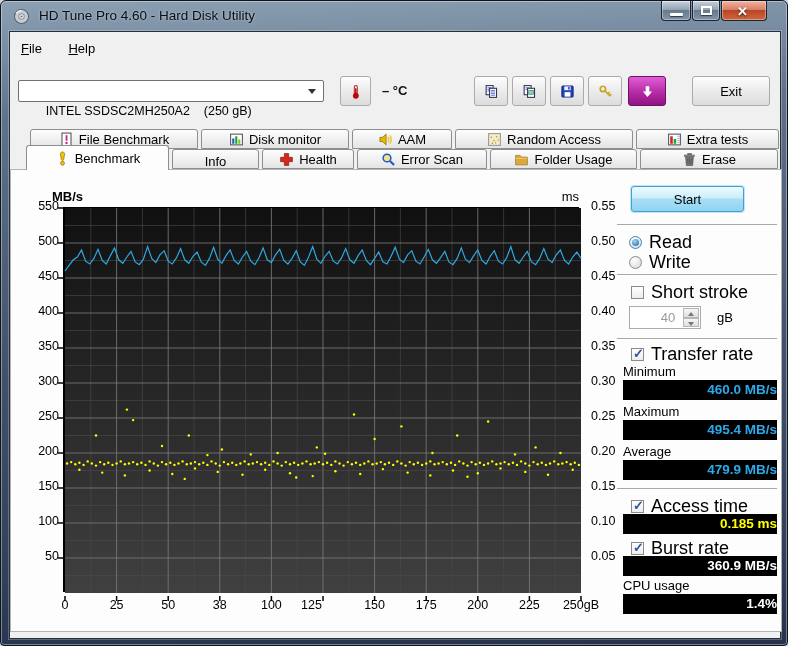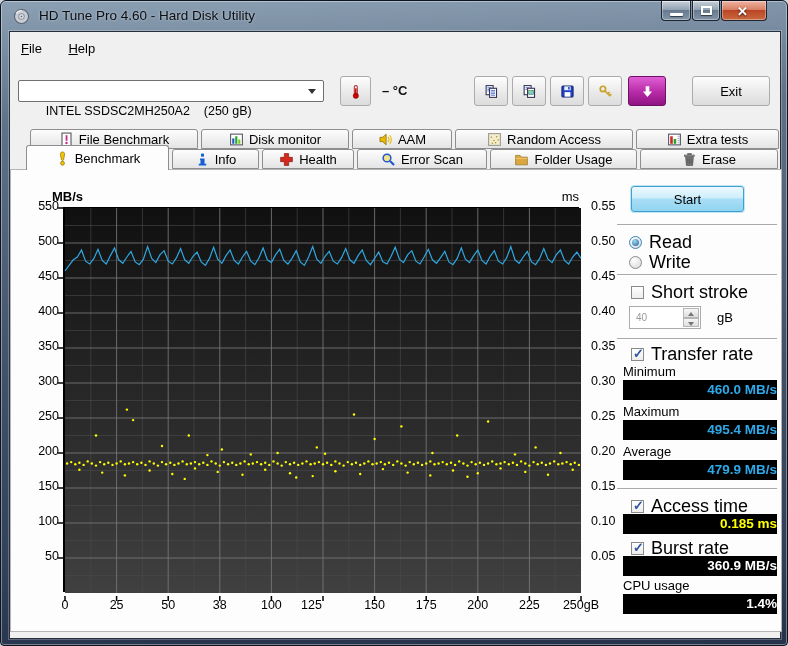--- a/index.html
+++ b/index.html
@@ -64,21 +64,21 @@
     border:1px solid #41a0cd; border-radius:3px; font-size:13px; color:#000;
     background:linear-gradient(#eef9fe,#cdeefb 45%,#a9def5 50%,#90d4f0);
     box-shadow:0 0 0 1px #bfe6f5; display:flex; align-items:center; justify-content:center; }
   .divider { position:absolute; left:606px; width:160px; height:2px; border-top:1px solid #a9a9a9; border-bottom:1px solid #fff; }
   .ctl-row { position:absolute; display:flex; align-items:center; gap:7px; font-size:18px; color:#000;justify-content:flex-end; }
   .radio { width:13px; height:13px; border-radius:50%; border:1px solid #8a8a8a; background:radial-gradient(circle at 35% 30%,#fff,#d5d5d5); position:relative; }
   .radio.on { border-color:#3a87b5; }
   .radio.on::after { content:""; position:absolute; inset:2px; border-radius:50%; background:radial-gradient(circle at 38% 32%,#9ed6f2,#1c64a6); }
   .checkbox { width:13px; height:13px; border:1px solid #8a8a8a; background:linear-gradient(#fff,#ededed); position:relative; }
   .checkbox.on::after { content:"\2713"; position:absolute; left:1px; top:-3px; font-size:13px; font-weight:bold; color:#31569e; }
-  .spin-field { position:absolute; left:618px; top:136px; width:72px; height:23px; background:#fff; border:1px solid #ababab; font-size:10px; color:#9a9a9a; line-height:21px; padding-left:6px; }
+  .spin-field { position:absolute; left:618px; top:136px; width:72px; height:23px; background:#fff; border:1px solid #ababab; font-size:13px; color:#9a9a9a; line-height:21px; padding-left:6px;text-align:center; }
   .spin-btns { position:absolute; right:1px; top:1px; width:16px; height:19px; display:flex; flex-direction:column; }
   .spin-b { flex:1; border:1px solid #b5b5b5; background:linear-gradient(#f6f6f6,#dedede); position:relative; }
   .spin-b::after { content:""; position:absolute; left:4px; border-left:3px solid transparent; border-right:3px solid transparent; }
   .spin-up::after { top:3px; border-bottom:4px solid #777; }
   .spin-dn::after { top:3px; border-top:4px solid #777; }
   .unit-label { position:absolute; left:706px; top:140px; font-size:13px; color:#000; }
   .stat-label { position:absolute; left:612px; font-size:13px; color:#000; }
   .stat-box { position:absolute; left:612px; width:154px; height:20px; background:#000; font-size:13.5px; font-weight:bold; text-align:right; line-height:20px; }
   .c-blue { color:#2da8e8; } .c-yellow { color:#ffff00; } .c-white { color:#fff; }
 </style>
@@ -214,21 +214,21 @@
       <span>Extra tests</span>
     </div>
 
     <div class="tab row2 active" style="left:16px;width:143px;">
       <svg class="ticon" viewBox="0 0 14 14">
         <path d="M7 1c1.6 0 2.1 1 1.9 2.2L8 8.2C7.8 9 6.2 9 6 8.2L5.1 3.2C4.9 2 5.4 1 7 1z" fill="#f6c700" stroke="#8a7000" stroke-width=".7"></path>
         <circle cx="7" cy="11.4" r="1.8" fill="#f6c700" stroke="#8a7000" stroke-width=".7"></circle>
       </svg>
       <span>Benchmark</span>
     </div>
-    <div class="tab row2" style="left:162px;width:87px;">
+    <div class="tab row2" style="left:162px;width:87px;flex-direction:column;">
       <svg class="ticon" viewBox="0 0 14 14">
         <rect x="5.6" y="1.5" width="2.8" height="2.8" fill="#1560d4"></rect>
         <path d="M4.7 6h4.2v5h1.6v1.5H3.5V11h1.6V7.5H4.7z" fill="#1560d4"></path>
       </svg>
       <span>Info</span>
     </div>
     <div class="tab row2" style="left:252px;width:92px;">
       <svg class="ticon" viewBox="0 0 14 14">
         <path d="M5 1.5h4v3.5h3.5v4H9v3.5H5V9H1.5V5H5z" fill="#d42a1e" stroke="#7a120c" stroke-width=".6"></path>
       </svg>

